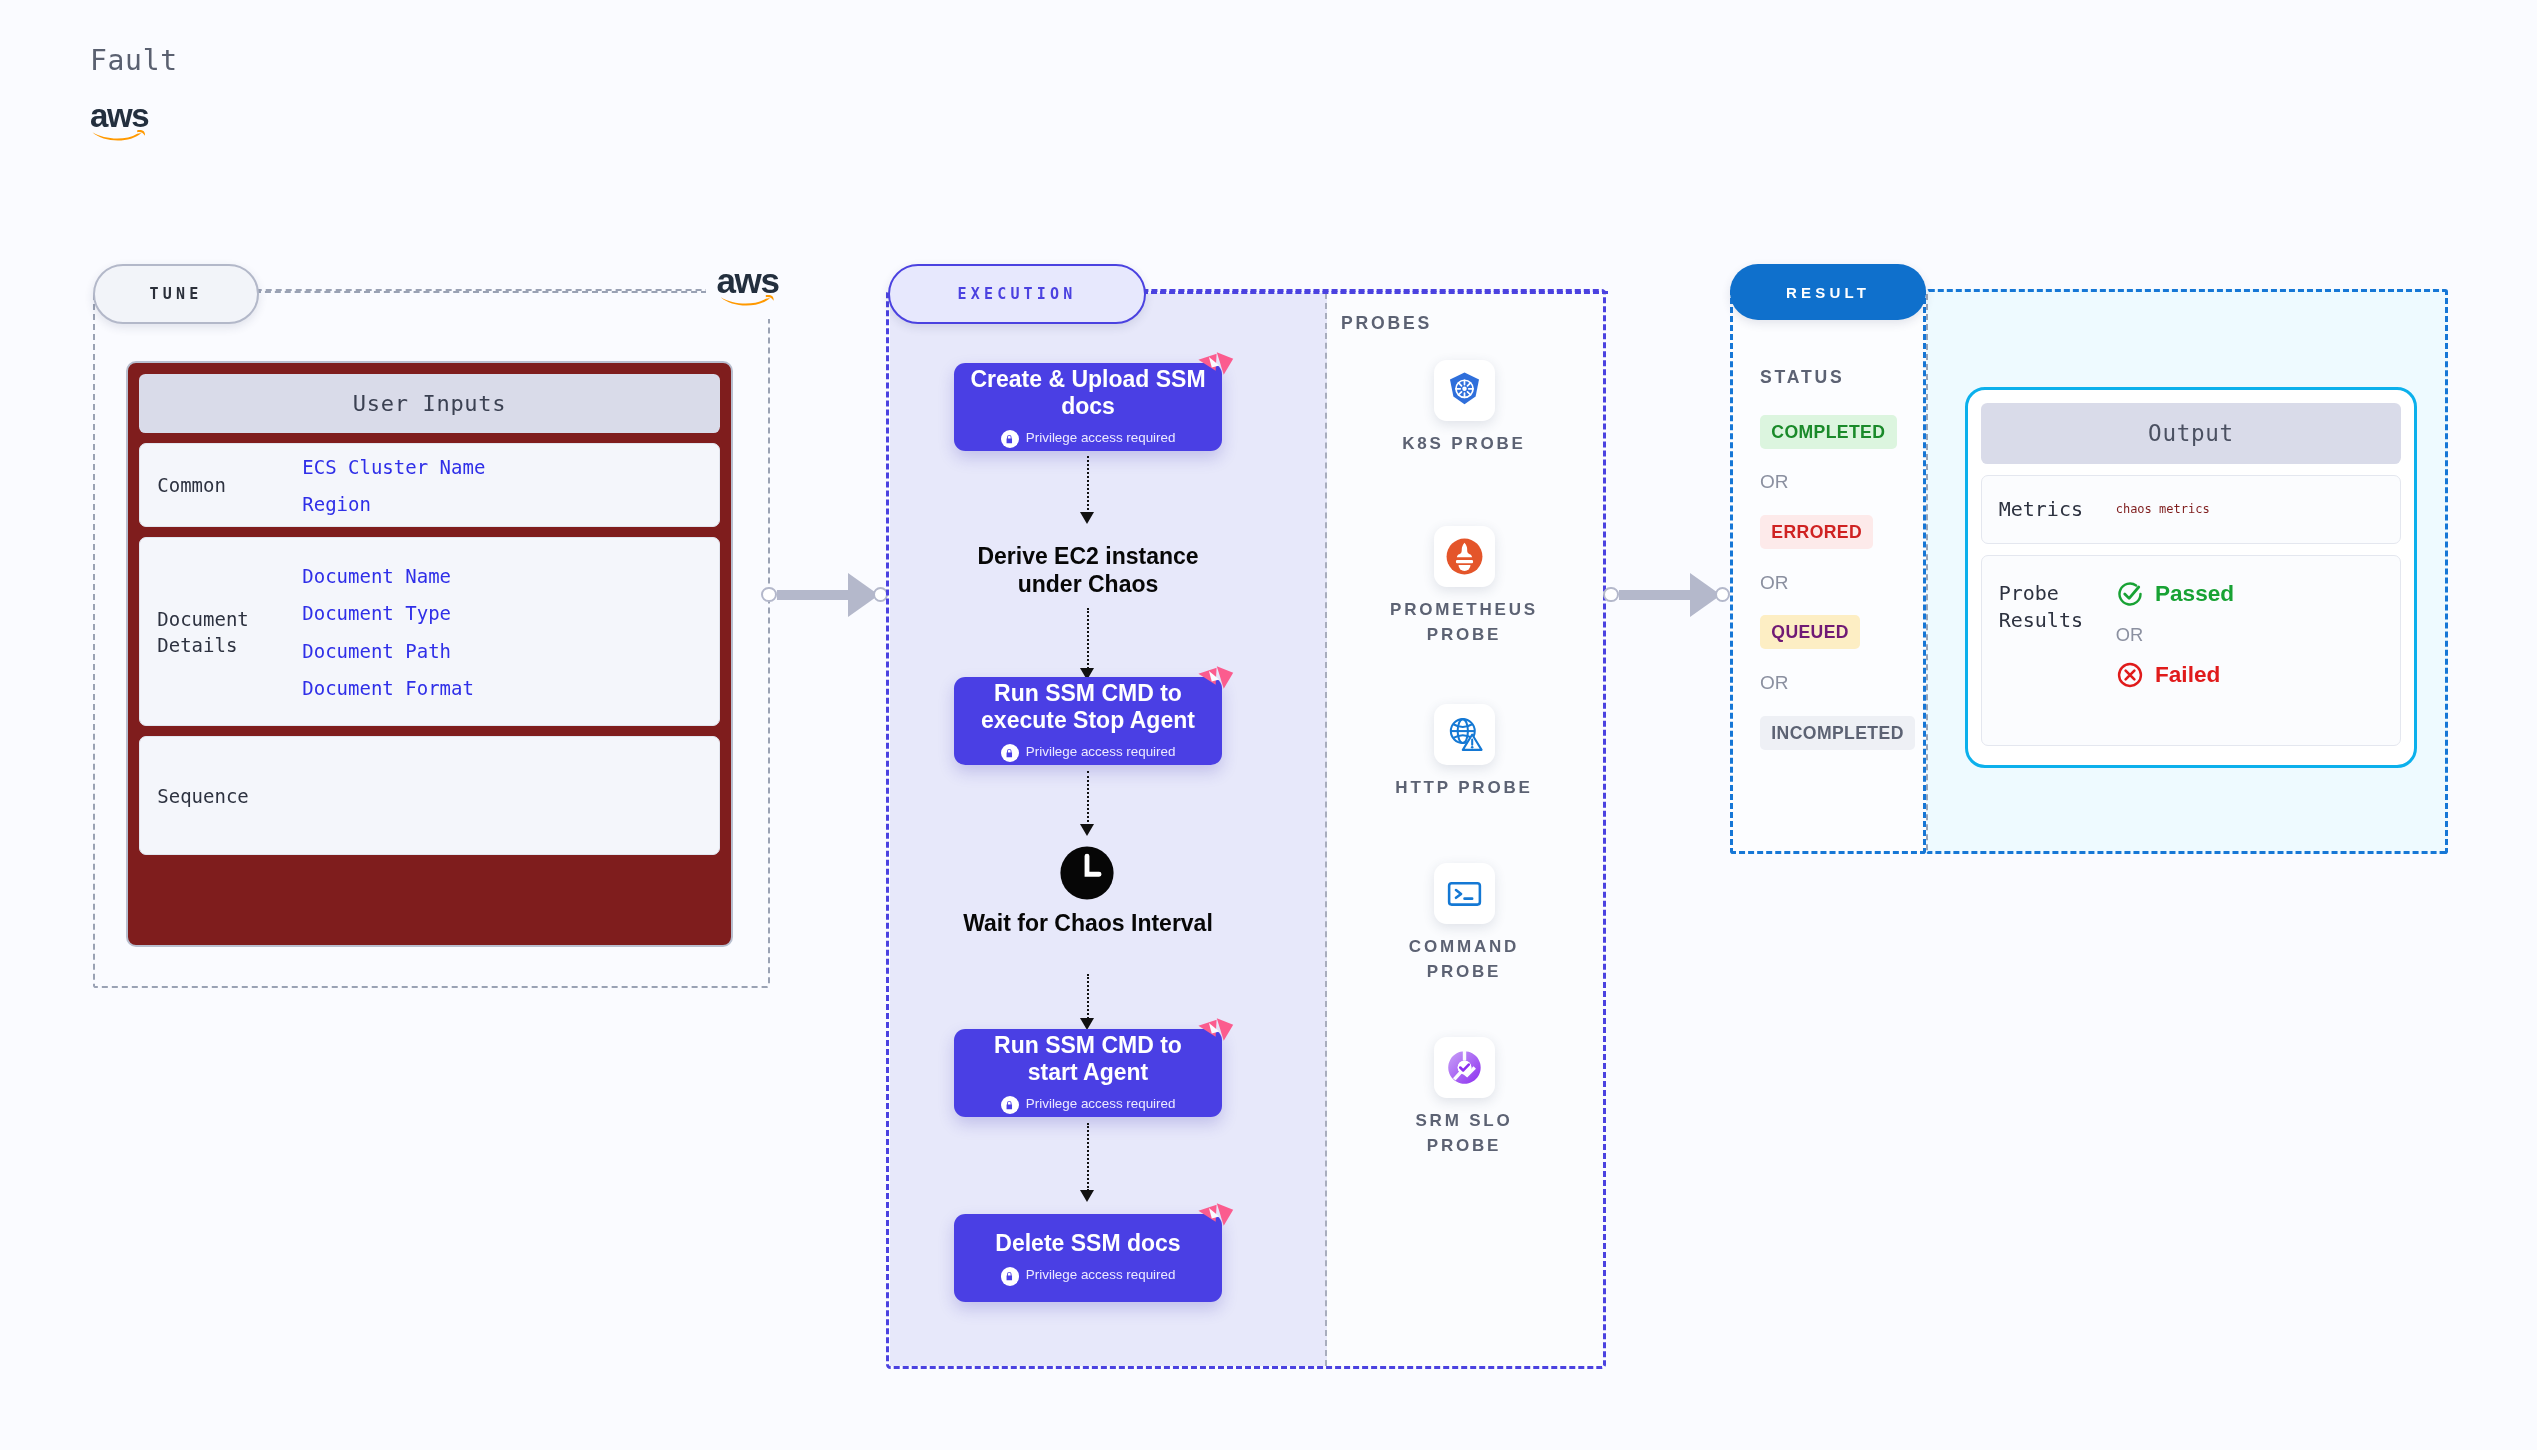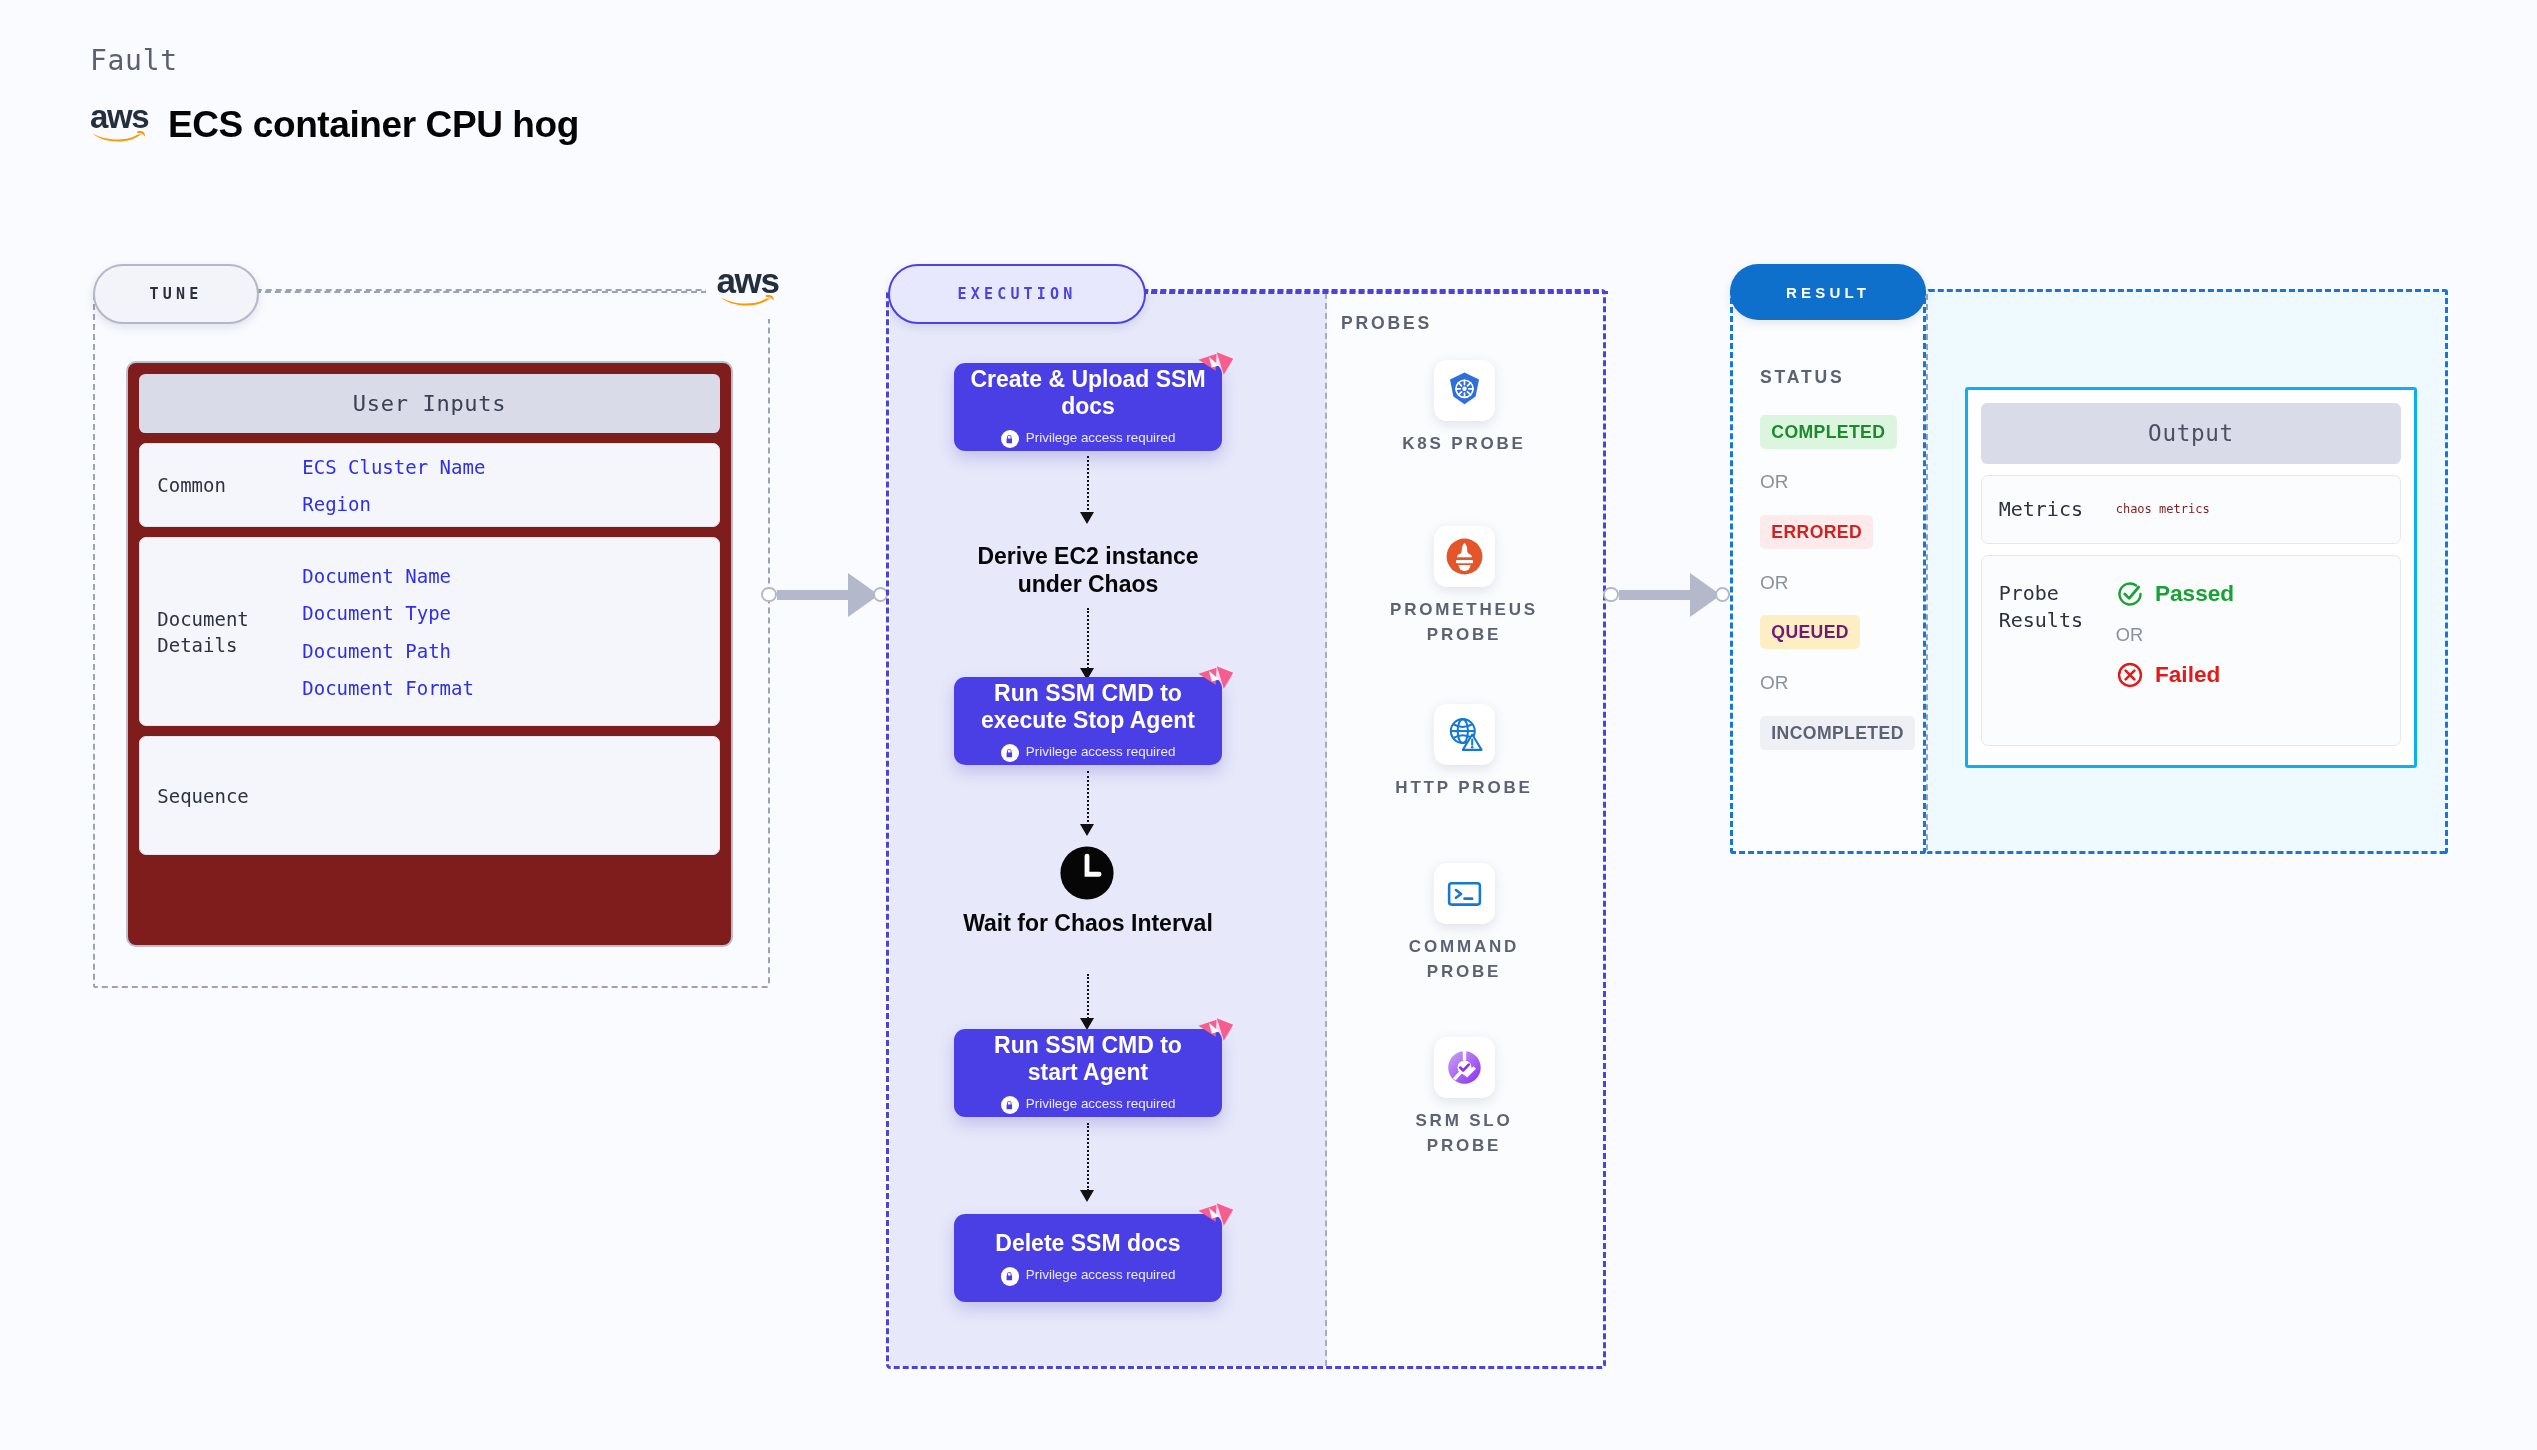--- a/index.html
+++ b/index.html
@@ -97,21 +97,21 @@
     border:3.5px dashed #1677d6;background:#fcfdff;border-radius:2.8px;}
   #result-right{left:1926px;top:289px;width:522px;height:565px;
     border:3.5px dashed #1677d6;border-left:2.1px dashed #9aa4b5;background:#eefaff;border-radius:2.8px;}
   #status-title{position:absolute;left:1760px;top:367px;font-size:17.6px;font-weight:700;
     color:#5c6273;letter-spacing:2.8px;}
   .status-badge{position:absolute;border-radius:5px;display:flex;align-items:center;
     justify-content:center;font-size:17.6px;font-weight:700;letter-spacing:0.4px;padding:0 11.3px;height:34px;}
   .or-text{position:absolute;font-size:19px;color:#8b90a0;}
 
   #output-card{position:absolute;left:1965px;top:387px;width:452px;height:381px;
-    background:#fff;border:3.5px solid #0bb0ec;border-radius:3px;box-sizing:border-box;padding:12.7px;}
+    background:#fff;border:3.5px solid #0bb0ec;border-radius:20px;box-sizing:border-box;padding:12.7px;}
   #output-head{background:#d9dbe9;border-radius:6.4px;height:61px;display:flex;align-items:center;
     justify-content:center;font-size:22.6px;color:#4a5061;letter-spacing:0.7px;}
   .out-row{border:1.4px solid #e4e7ef;border-radius:7px;background:#fbfcfe;margin-top:11.3px;
     display:flex;align-items:center;box-sizing:border-box;padding:15.5px 0;}
   .out-label{width:134px;padding-left:17px;font-size:20px;color:#2d3240;line-height:1.35;box-sizing:border-box;}
   .out-val{font-size:12px;color:#7f1d1d;}
   .res-line{display:flex;align-items:center;gap:11.3px;font-size:22.6px;font-weight:700;}
 
   
   .link-wrap{position:absolute;display:flex;align-items:center;}
@@ -126,21 +126,20 @@
 <div id="header">
   <div id="fault-label" class="mono">Fault</div>
   <div id="title-row">
     <div id="aws-logo">
       <div id="aws-word">aws</div>
       <svg id="aws-smile" viewBox="0 0 80 22">
         <path d="M2 6 C18 21, 56 22, 72 7 L66 8 C50 18, 20 17, 2 6 Z" fill="#ff9900"></path>
         <path d="M66 3 C73 2, 78 4, 77 11 C74 6, 70 5, 66 6 Z" fill="#ff9900"></path>
       </svg>
     </div>
-    <div id="title-text">ECS container CPU hog</div>
   </div>
 </div>
 
 <div id="tune-panel" class="dash-panel"></div>
 <div id="tune-pill" class="pill mono">TUNE</div>
 <div style="position:absolute;left:255px;top:291px;width:452px;height:0;border-top:2.8px dashed #9aa2b4;"></div>
 <div id="tune-aws">
   <div class="aw">
     <div class="aww">aws</div>
     <svg style="position:absolute;left:1.4px;top:25.4px;width:59px;height:15.5px;" viewBox="0 0 80 22">

